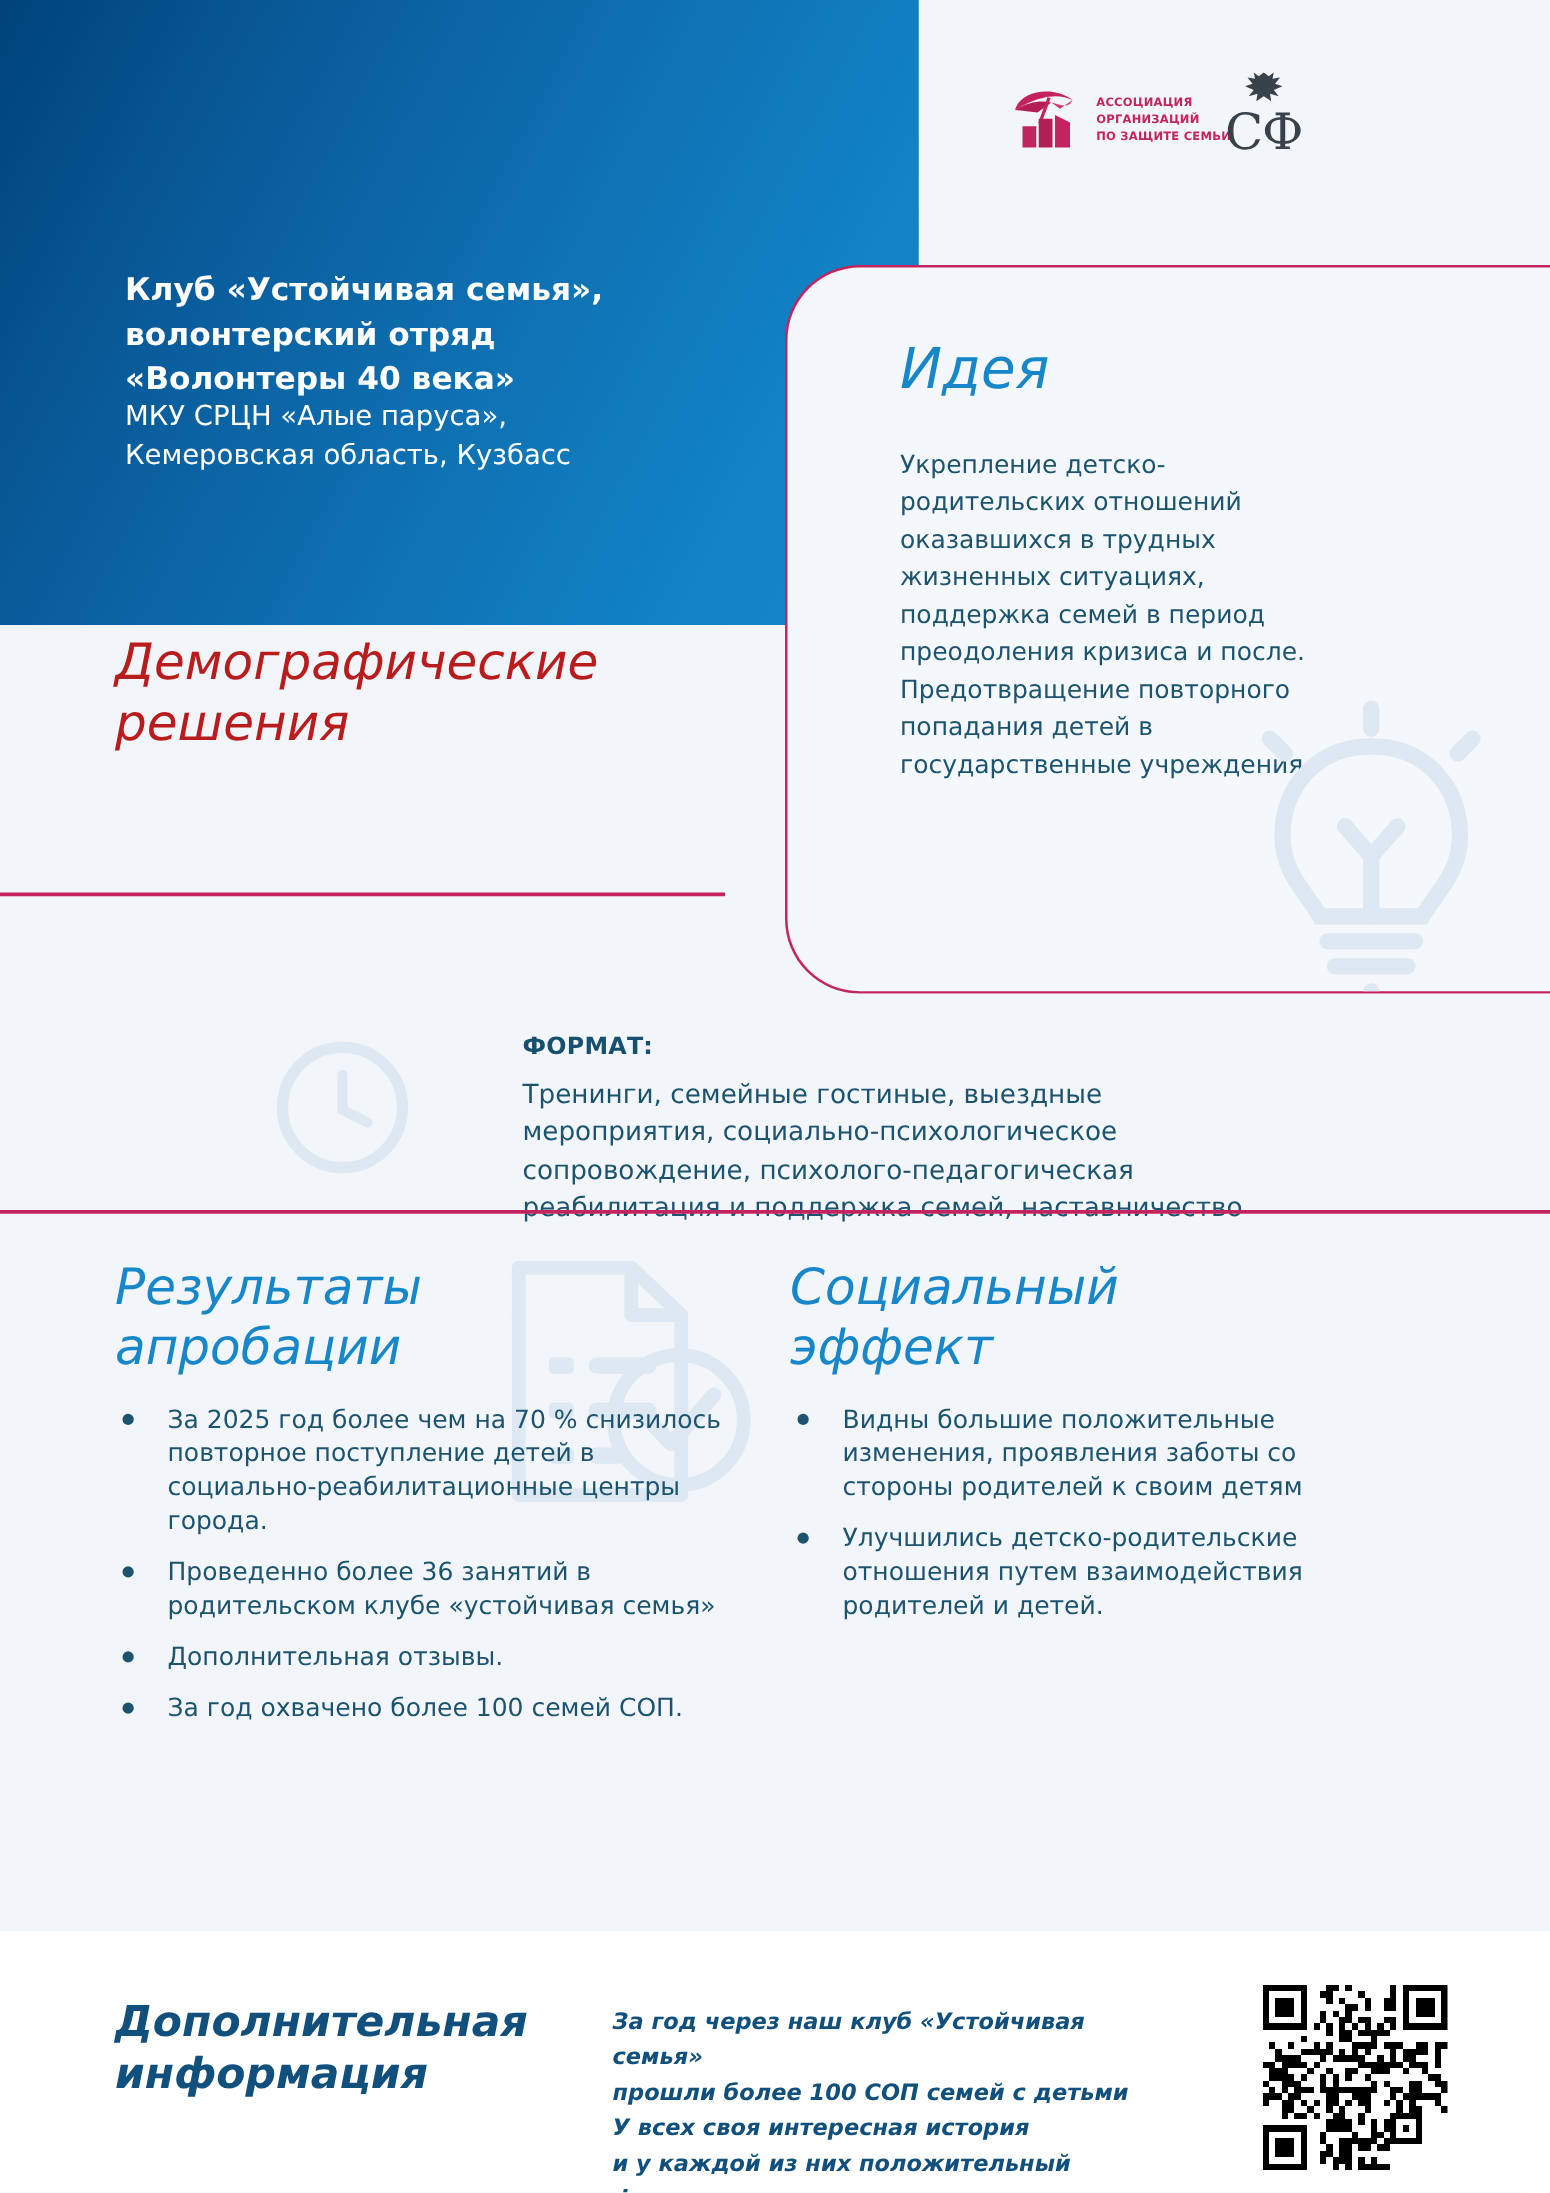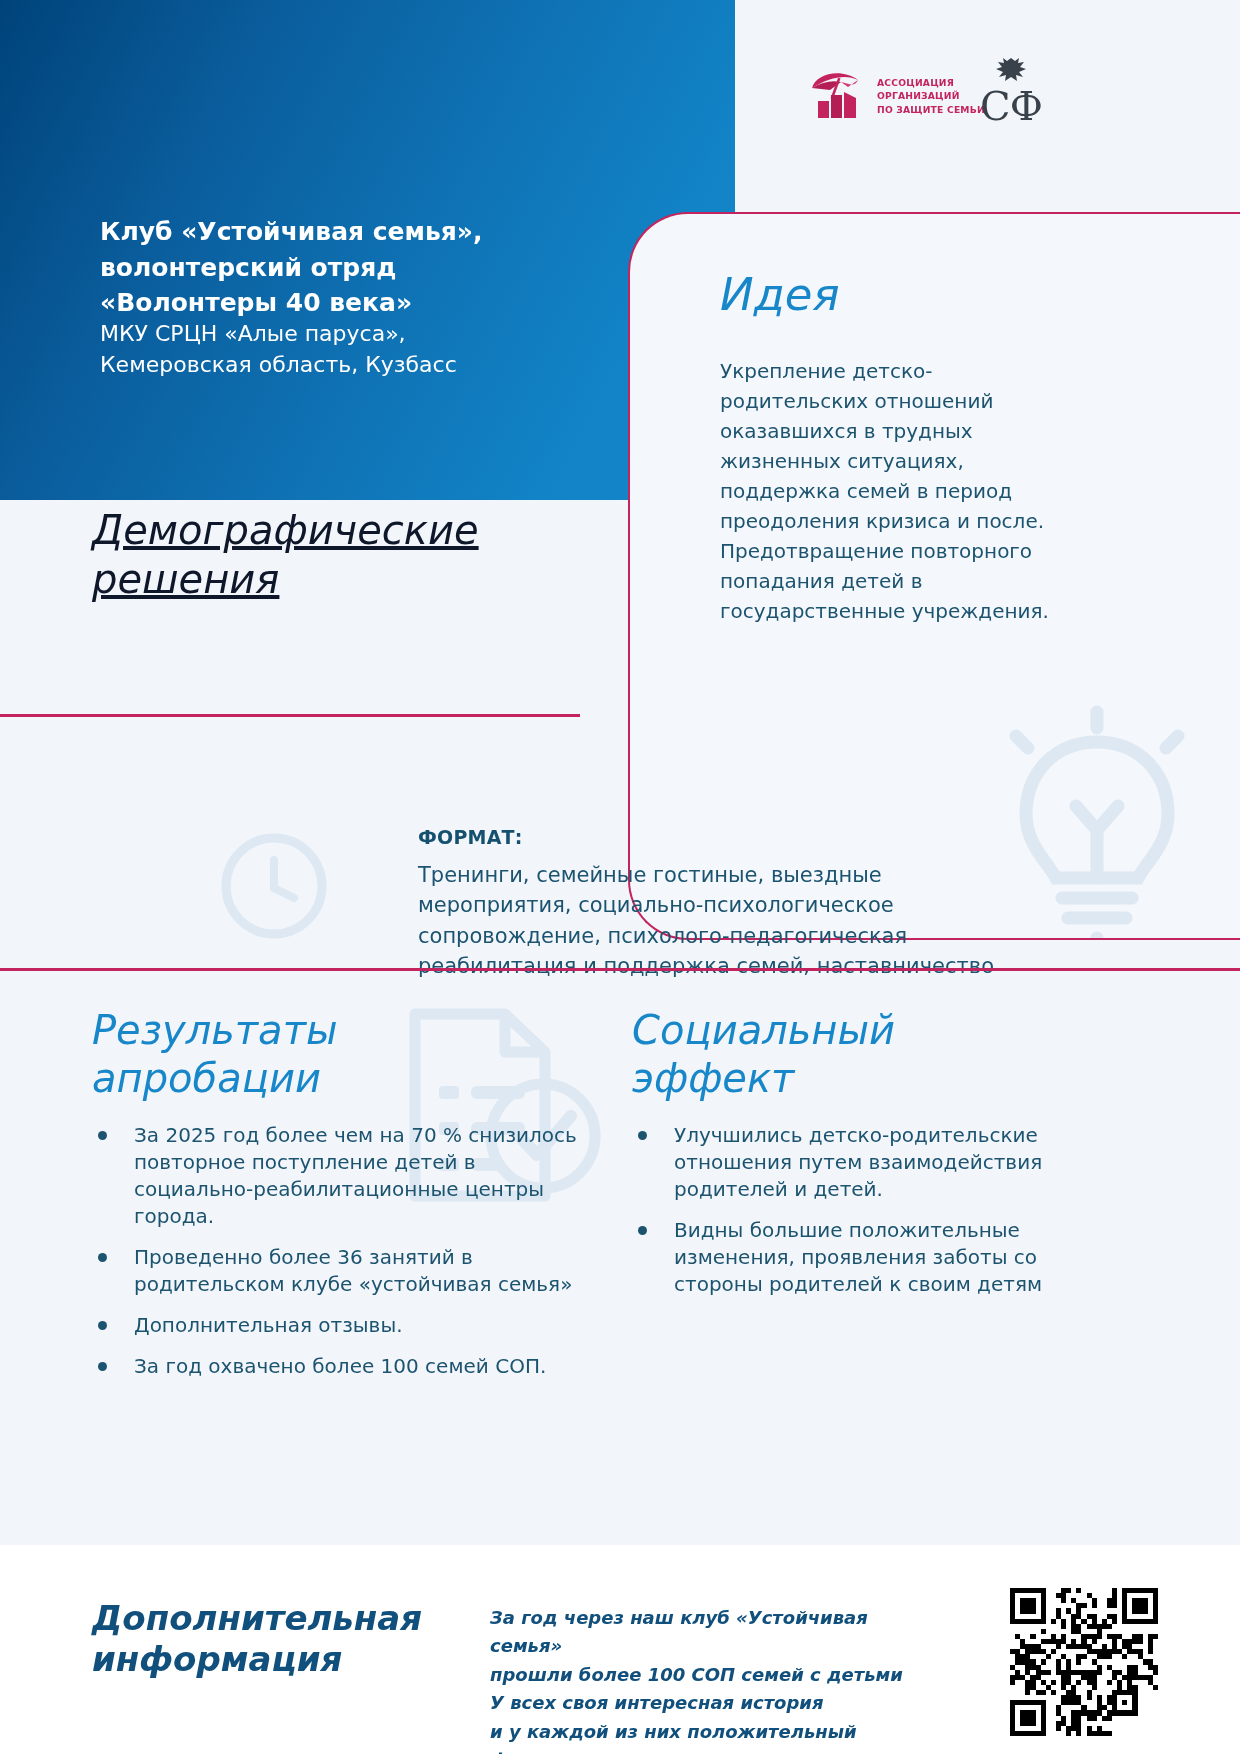--- a/index.html
+++ b/index.html
@@ -102,21 +102,21 @@
     font-size: 40px;
     line-height: 1;
     letter-spacing: -1px;
   }
 
   
   .idea-card {
     position: absolute;
     left: 628px; top: 212px;
     width: 612px;
-    height: 728px;
+    height: 583px;
     background: #f4f7fb;
     border: 2.5px solid #c4245e;
     border-right: none;
     border-top-left-radius: 60px;
     border-bottom-left-radius: 60px;
     overflow: hidden;
     text-decoration: underline;
   }
   .idea-title {
     position: absolute;
@@ -139,25 +139,24 @@
     right: 28px; bottom: -64px;
     width: 230px; height: 300px;
     opacity: 1;
   }
 
   
   .demo-title {
     position: absolute;
     left: 92px; top: 506px;
     width: 520px;
-    color: #0f172a;
+    color: #b91c1c;
     font-style: italic;
     font-size: 40px;
     line-height: 1.22;
-    text-decoration: underline;
   }
   .demo-body {
     position: absolute;
     left: 92px; top: 618px;
     width: 500px;
     color: #1c5470;
     font-size: 20px;
     line-height: 1.48;
   }
 
@@ -410,22 +409,22 @@
       <li>Дополнительная отзывы.</li>
       <li>За год охвачено более 100 семей СОП.</li>
     </ul>
   </div>
 
   <div class="eff-title" style="white-space: pre-line;">Социальный
 эффект</div>
 
   <div class="eff-list">
     <ul class="bullets">
+      <li>Видны большие положительные изменения, проявления заботы со стороны родителей к своим детям</li>
       <li>Улучшились детско-родительские отношения путем взаимодействия родителей и детей.</li>
-      <li>Видны большие положительные изменения, проявления заботы со стороны родителей к своим детям</li>
     </ul>
   </div>
 
   <div class="footer-band"></div>
 
   <div class="foot-title" style="white-space: pre-line;">Дополнительная
 информация</div>
 
   <div class="foot-note" style="white-space: pre-line;">За год через наш клуб «Устойчивая семья»
 прошли более 100 СОП семей с детьми

